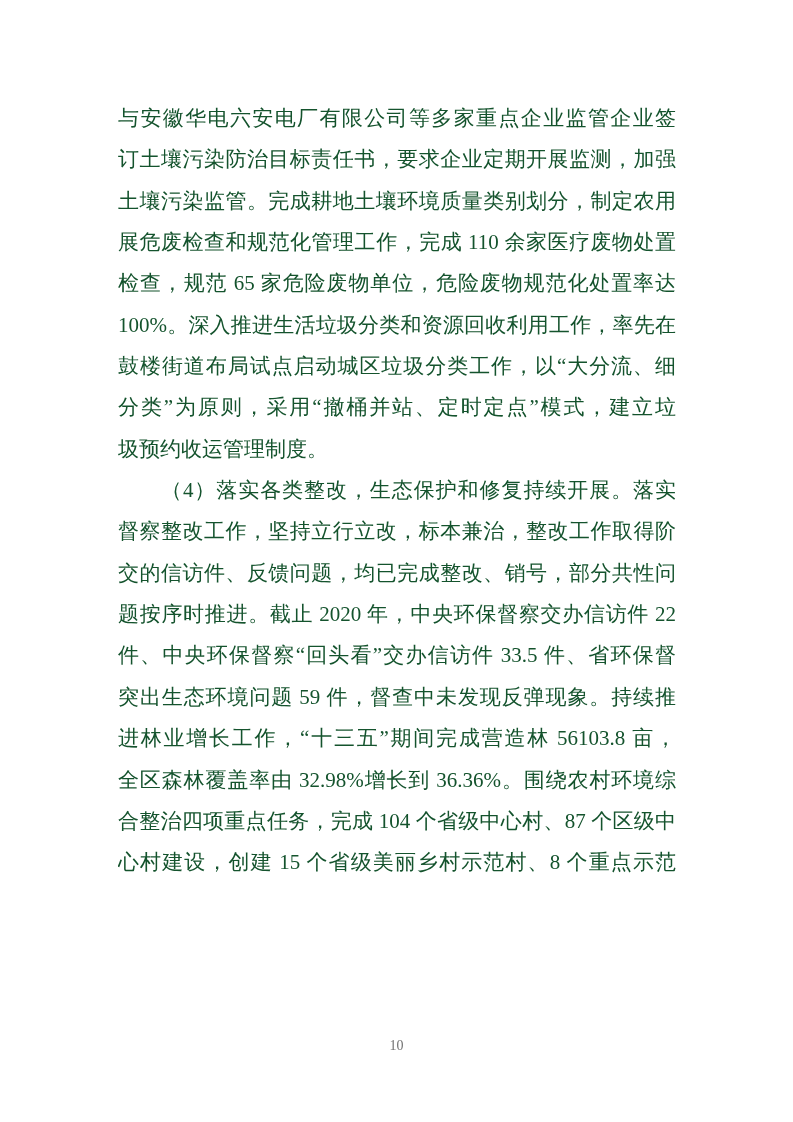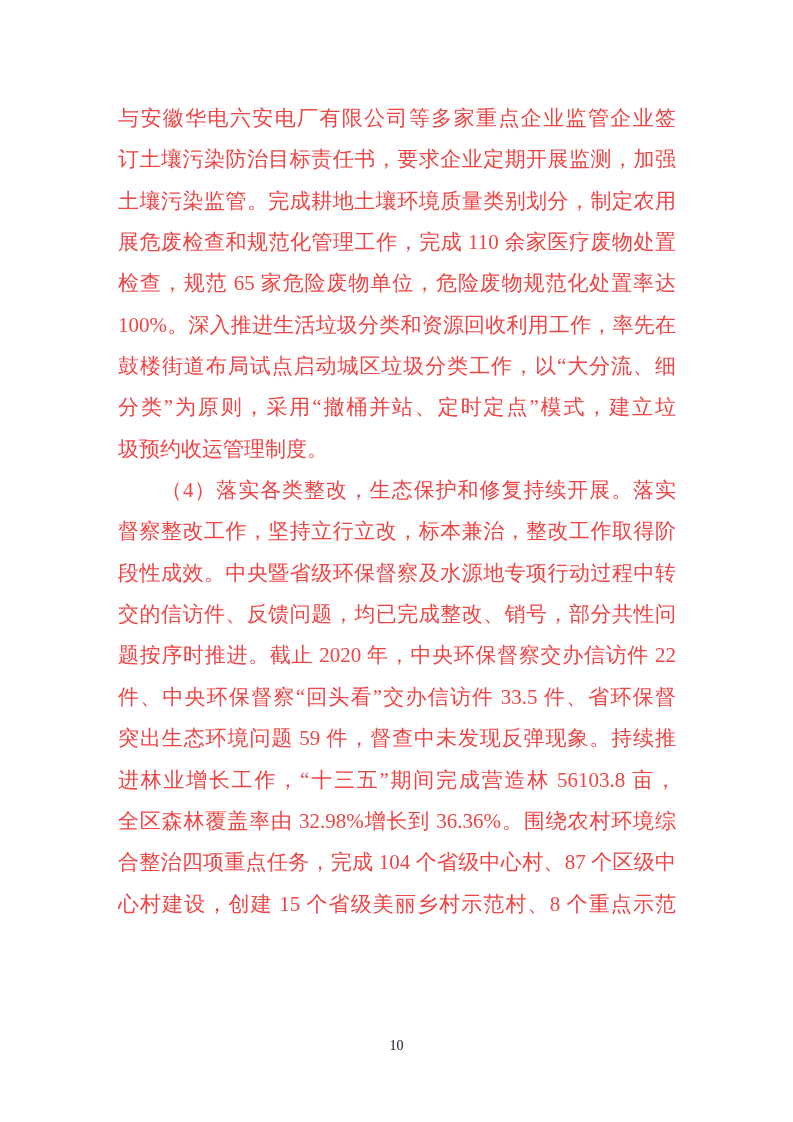--- a/index.html
+++ b/index.html
@@ -23,21 +23,21 @@
     top: 98px;
     width: 558px;
   }
   .line {
     font-size: 21px;
     line-height: 41.35px;
     height: 41.35px;
     overflow: hidden;
     text-align: justify;
     text-align-last: justify;
-    color: #ef4444;
+    color: #14532d;
   }
   .line.end {
     text-align-last: left;
   }
   .line.indent {
     text-indent: 43px;
   }
   .line.tight {
     letter-spacing: -1.3px;
   }
@@ -45,40 +45,39 @@
     font-weight: 400;
   }
   .page-number {
     position: absolute;
     top: 1038px;
     left: 0;
     width: 793px;
     text-align: center;
     font-size: 14px;
     line-height: 16px;
-    color: #0f172a;
+    color: #737373;
   }
 </style>
 </head>
 <body>
 
 <div class="page">
   <div class="text-block">
       <div class="line"><span class="seg">与安徽华电六安电厂有限公司等多家重点企业监管企业签</span></div>
       <div class="line"><span class="seg">订土壤污染防治目标责任书，要求企业定期开展监测，加强</span></div>
       <div class="line"><span class="seg">土壤污染监管。完成耕地土壤环境质量类别划分，制定农用</span></div>
       <div class="line"><span class="seg">展危废检查和规范化管理工作，完成 110 余家医疗废物处置</span></div>
       <div class="line"><span class="seg">检查，规范 65 家危险废物单位，危险废物规范化处置率达</span></div>
       <div class="line"><span class="seg">100%。深入推进生活垃圾分类和资源回收利用工作，率先在</span></div>
       <div class="line"><span class="seg">鼓楼街道布局试点启动城区垃圾分类工作，以“大分流、细</span></div>
       <div class="line"><span class="seg">分类”为原则，采用“撤桶并站、定时定点”模式，建立垃</span></div>
       <div class="line end"><span class="seg">圾预约收运管理制度。</span></div>
       <div class="line indent"><span class="seg bold">（4）落实各类整改，生态保护和修复持续开展。</span><span class="seg">落实</span></div>
       <div class="line"><span class="seg">督察整改工作，坚持立行立改，标本兼治，整改工作取得阶</span></div>
-      <div class="line"><span class="seg">段性成效。中央暨省级环保督察及水源地专项行动过程中转</span></div>
       <div class="line"><span class="seg">交的信访件、反馈问题，均已完成整改、销号，部分共性问</span></div>
       <div class="line"><span class="seg">题按序时推进。截止 2020 年，中央环保督察交办信访件 22</span></div>
       <div class="line"><span class="seg">件、中央环保督察“回头看”交办信访件 33.5 件、省环保督</span></div>
       <div class="line"><span class="seg">突出生态环境问题 59 件，督查中未发现反弹现象。持续推</span></div>
       <div class="line"><span class="seg">进林业增长工作，“十三五”期间完成营造林 56103.8 亩，</span></div>
       <div class="line"><span class="seg">全区森林覆盖率由 32.98%增长到 36.36%。围绕农村环境综</span></div>
       <div class="line"><span class="seg">合整治四项重点任务，完成 104 个省级中心村、87 个区级中</span></div>
       <div class="line"><span class="seg">心村建设，创建 15 个省级美丽乡村示范村、8 个重点示范村，</span></div>
     </div>
   <div class="page-number">10</div>

